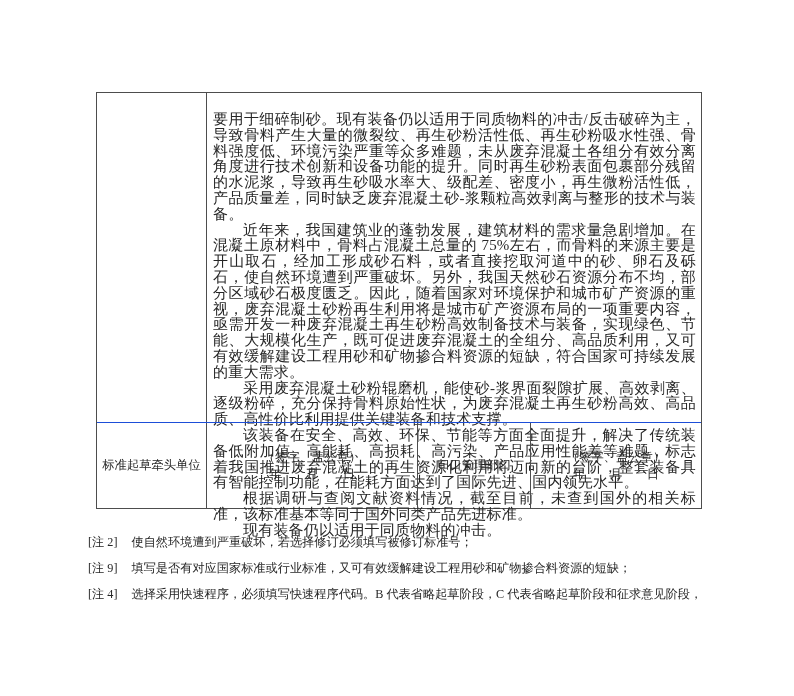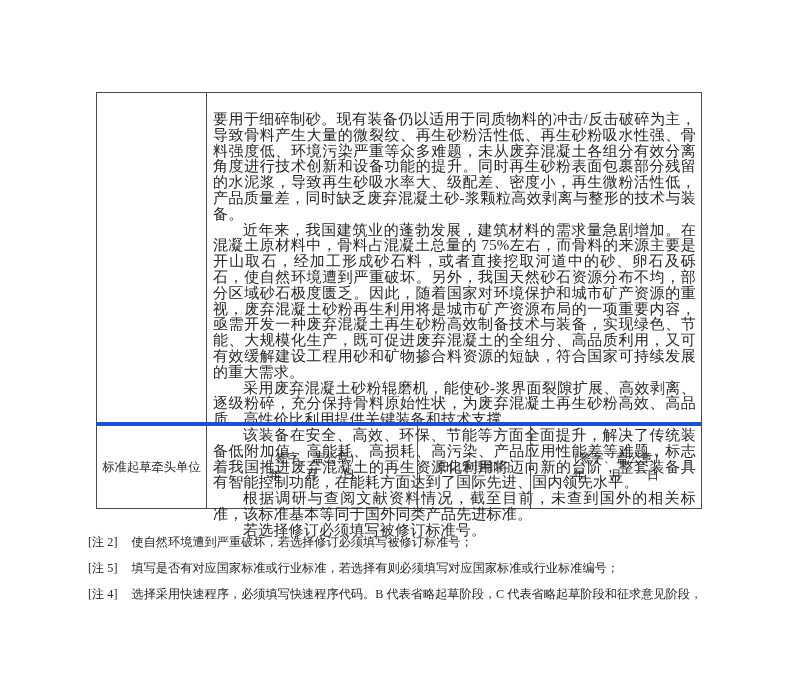--- a/index.html
+++ b/index.html
@@ -53,21 +53,21 @@
     margin: 0;
   }
   .text-cell p.indent {
     text-indent: 2em;
     font-family: Liberation Serif, serif;
   }
 
   .row-sign {
     display: flex;
     flex: 1;
-    border-top: 4px solid #1d4ed8;
+    border-top: 1px solid #1d4ed8;
     box-sizing: border-box;
   }
   .sig-cell {
     box-sizing: border-box;
     display: flex;
     flex-direction: column;
     align-items: center;
     justify-content: center;
     font-size: 12.3px;
     line-height: 17px;
@@ -102,21 +102,21 @@
   <div class="form-table">
 
     <div class="row-main">
       <div class="label-cell"></div>
       <div class="text-cell">
         <p>要用于细碎制砂。现有装备仍以适用于同质物料的冲击/反击破碎为主，导致骨料产生大量的微裂纹、再生砂粉活性低、再生砂粉吸水性强、骨料强度低、环境污染严重等众多难题，未从废弃混凝土各组分有效分离角度进行技术创新和设备功能的提升。同时再生砂粉表面包裹部分残留的水泥浆，导致再生砂吸水率大、级配差、密度小，再生微粉活性低，产品质量差，同时缺乏废弃混凝土砂-浆颗粒高效剥离与整形的技术与装备。</p>
         <p class="indent">近年来，我国建筑业的蓬勃发展，建筑材料的需求量急剧增加。在混凝土原材料中，骨料占混凝土总量的 75%左右，而骨料的来源主要是开山取石，经加工形成砂石料，或者直接挖取河道中的砂、卵石及砾石，使自然环境遭到严重破坏。另外，我国天然砂石资源分布不均，部分区域砂石极度匮乏。因此，随着国家对环境保护和城市矿产资源的重视，废弃混凝土砂粉再生利用将是城市矿产资源布局的一项重要内容，亟需开发一种废弃混凝土再生砂粉高效制备技术与装备，实现绿色、节能、大规模化生产，既可促进废弃混凝土的全组分、高品质利用，又可有效缓解建设工程用砂和矿物掺合料资源的短缺，符合国家可持续发展的重大需求。</p>
         <p class="indent">采用废弃混凝土砂粉辊磨机，能使砂-浆界面裂隙扩展、高效剥离、逐级粉碎，充分保持骨料原始性状，为废弃混凝土再生砂粉高效、高品质、高性价比利用提供关键装备和技术支撑。</p>
         <p class="indent">该装备在安全、高效、环保、节能等方面全面提升，解决了传统装备低附加值、高能耗、高损耗、高污染、产品应用性能差等难题，标志着我国推进废弃混凝土的再生资源化利用将迈向新的台阶，整套装备具有智能控制功能，在能耗方面达到了国际先进、国内领先水平。</p>
         <p class="indent">根据调研与查阅文献资料情况，截至目前，未查到国外的相关标准，该标准基本等同于国外同类产品先进标准。</p>
-        <p class="indent">若选择修订必须填写被修订标准号。</p>
+        <p class="indent">现有装备仍以适用于同质物料的冲击。</p>
       </div>
     </div>
 
     <div class="row-sign">
       <div class="sig-cell c1">
         <span>标准起草牵头单位</span>
       </div>
       <div class="sig-cell c2">
         <span>（签字、盖公章）</span>
         <span>年　　月　　日</span>
@@ -130,20 +130,20 @@
       </div>
     </div>
 
   </div>
 
   <div class="notes">
     <div class="note-line">
       <span class="note-label">[注 2]</span><span>使自然环境遭到严重破坏，若选择修订必须填写被修订标准号；</span>
     </div>
     <div class="note-line">
-      <span class="note-label">[注 5]</span><span>填写是否有对应国家标准或行业标准，若选择有则必须填写对应国家标准或行业标准编号；</span>
+      <span class="note-label">[注 9]</span><span>填写是否有对应国家标准或行业标准，又可有效缓解建设工程用砂和矿物掺合料资源的短缺；</span>
     </div>
     <div class="note-line">
       <span class="note-label">[注 4]</span><span>选择采用快速程序，必须填写快速程序代码。B 代表省略起草阶段，C 代表省略起草阶段和征求意见阶段，</span>
     </div>
   </div>
 
 </div>
 
 </body></html>

